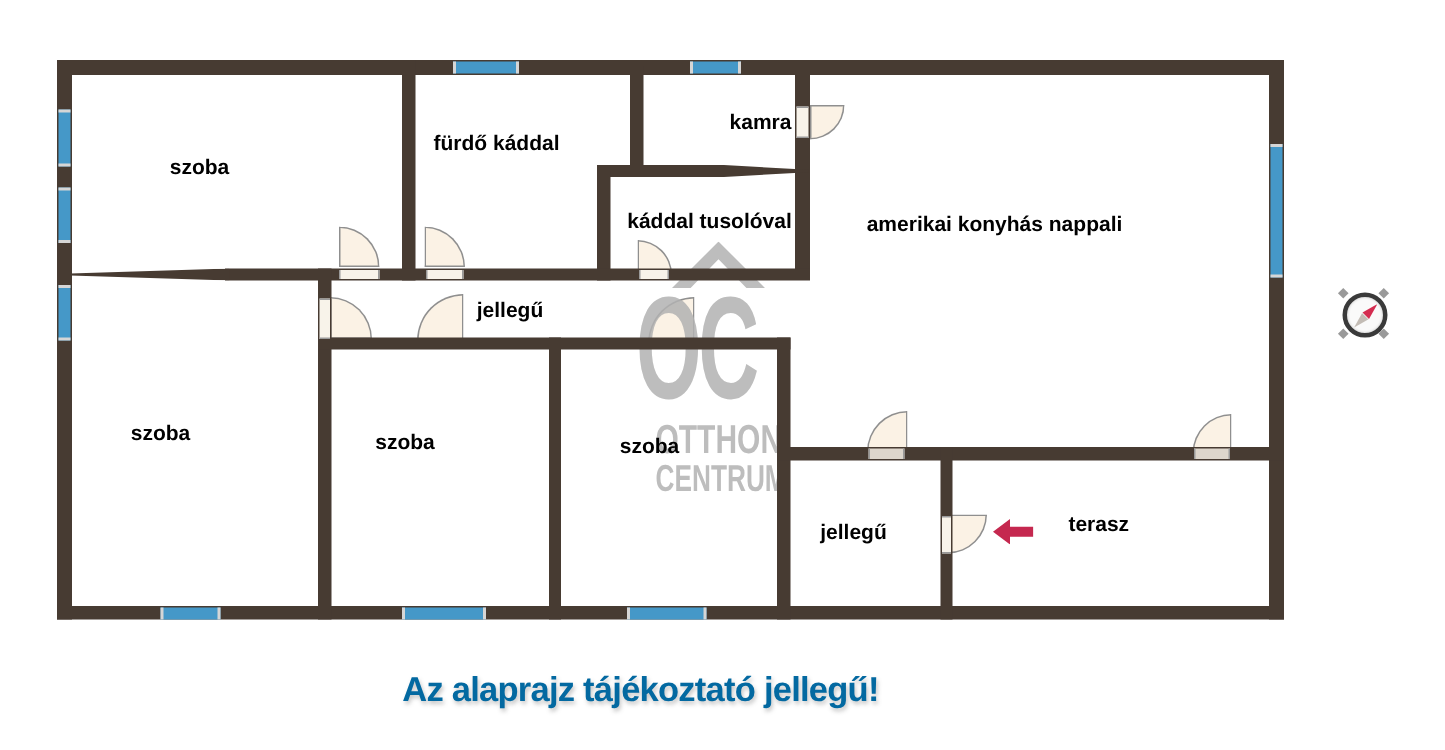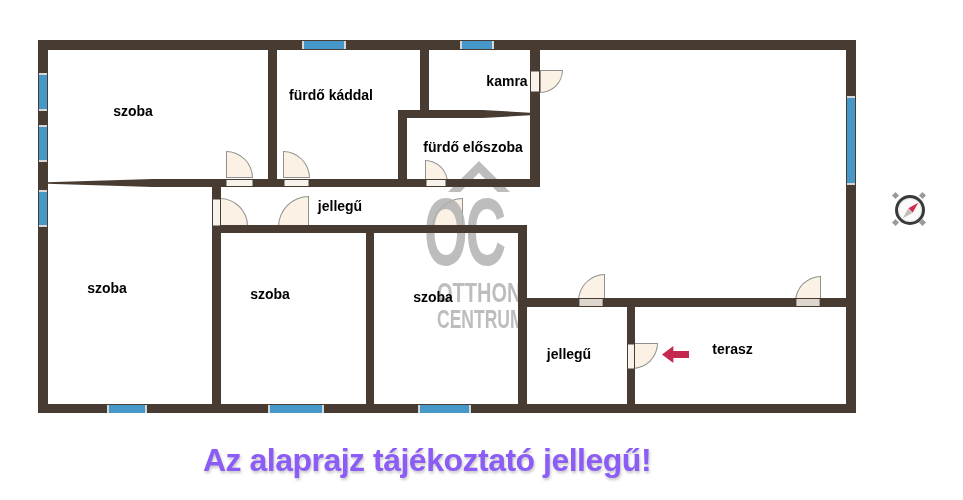--- a/index.html
+++ b/index.html
@@ -38,21 +38,21 @@
   #compass{position:absolute;left:891px;top:192px;width:38px;height:38px;z-index:10;}
   #compass-ring{position:absolute;left:4px;top:3px;width:24px;height:24px;border-radius:50%;
                 border:3.5px solid #3a3a3a;background:#fafafa;box-shadow:inset 0 0 2px rgba(0,0,0,.25);}
   .c-tick{position:absolute;width:5px;height:5px;background:#9a9a9a;transform:rotate(45deg);}
   #compass-needle{position:absolute;left:4px;top:3px;width:31px;height:31px;transform:rotate(45deg);
                   display:flex;align-items:center;justify-content:center;flex-direction:column;}
   #needle-n{width:11px;height:11px;background:#d42c50;clip-path:polygon(50% 0,78% 100%,22% 100%);}
   #needle-s{width:11px;height:11px;background:#c3bcb5;clip-path:polygon(22% 0,78% 0,50% 100%);}
   
   #disclaimer{position:absolute;left:427px;top:460px;transform:translate(-50%,-50%);
-              font-size:32px;font-weight:bold;color:#8b5cf6;white-space:nowrap;letter-spacing:-0.5px;
+              font-size:23px;font-weight:bold;color:#0369a1;white-space:nowrap;letter-spacing:-0.5px;
               text-shadow:1px 2px 3px rgba(90,90,90,0.35);z-index:10;}
 </style>
 </head>
 <body>
 
 <div id="stage">
 
   <div id="wm-roof"></div>
   <div class="wm" id="wm-oc">OC</div>
   <div class="wm" id="wm-otthon">OTTHON</div>
@@ -113,20 +113,21 @@
     <div class="th th-h" style="left: 284px; top: 180px; width: 25px; height: 6px;"></div>
     <div class="th th-h" style="left: 426px; top: 180px; width: 20px; height: 6px;"></div>
     <div class="th th-v" style="left: 531px; top: 71px; width: 8px; height: 21px;"></div>
     <div class="th th-v" style="left: 213px; top: 199px; width: 7px; height: 27px;"></div>
     <div class="th th-h th-dark" style="left: 579px; top: 299px; width: 24px; height: 7px;"></div>
     <div class="th th-h th-dark" style="left: 796px; top: 299px; width: 24px; height: 7px;"></div>
     <div class="th th-v" style="left: 628px; top: 344px; width: 6px; height: 25px;"></div>
     <div class="room-label" style="left: 133px; top: 111px;">szoba</div>
     <div class="room-label" style="left: 331px; top: 95px;">fürdő káddal</div>
     <div class="room-label" style="left: 472px; top: 81px; margin-left: 35px;">kamra</div>
-    <div class="room-label" style="left: 473px; top: 147px;">fürdő előszoba</div>
+    <div class="room-label" style="left: 473px; top: 147px;">káddal tusolóval</div>
+    <div class="room-label" style="left: 663px; top: 149px;">amerikai konyhás nappali</div>
     <div class="room-label" style="left: 340px; top: 206px;">jellegű</div>
     <div class="room-label" style="left: 107px; top: 288px;">szoba</div>
     <div class="room-label" style="left: 270px; top: 294px;">szoba</div>
     <div class="room-label" style="left: 433px; top: 297px;">szoba</div>
     <div class="room-label" style="left: 569px; top: 354px;">jellegű</div>
     <div class="room-label" style="left: 719px; top: 349px; padding-left: 27px;">terasz</div>
   </div>
 
 </body></html>

